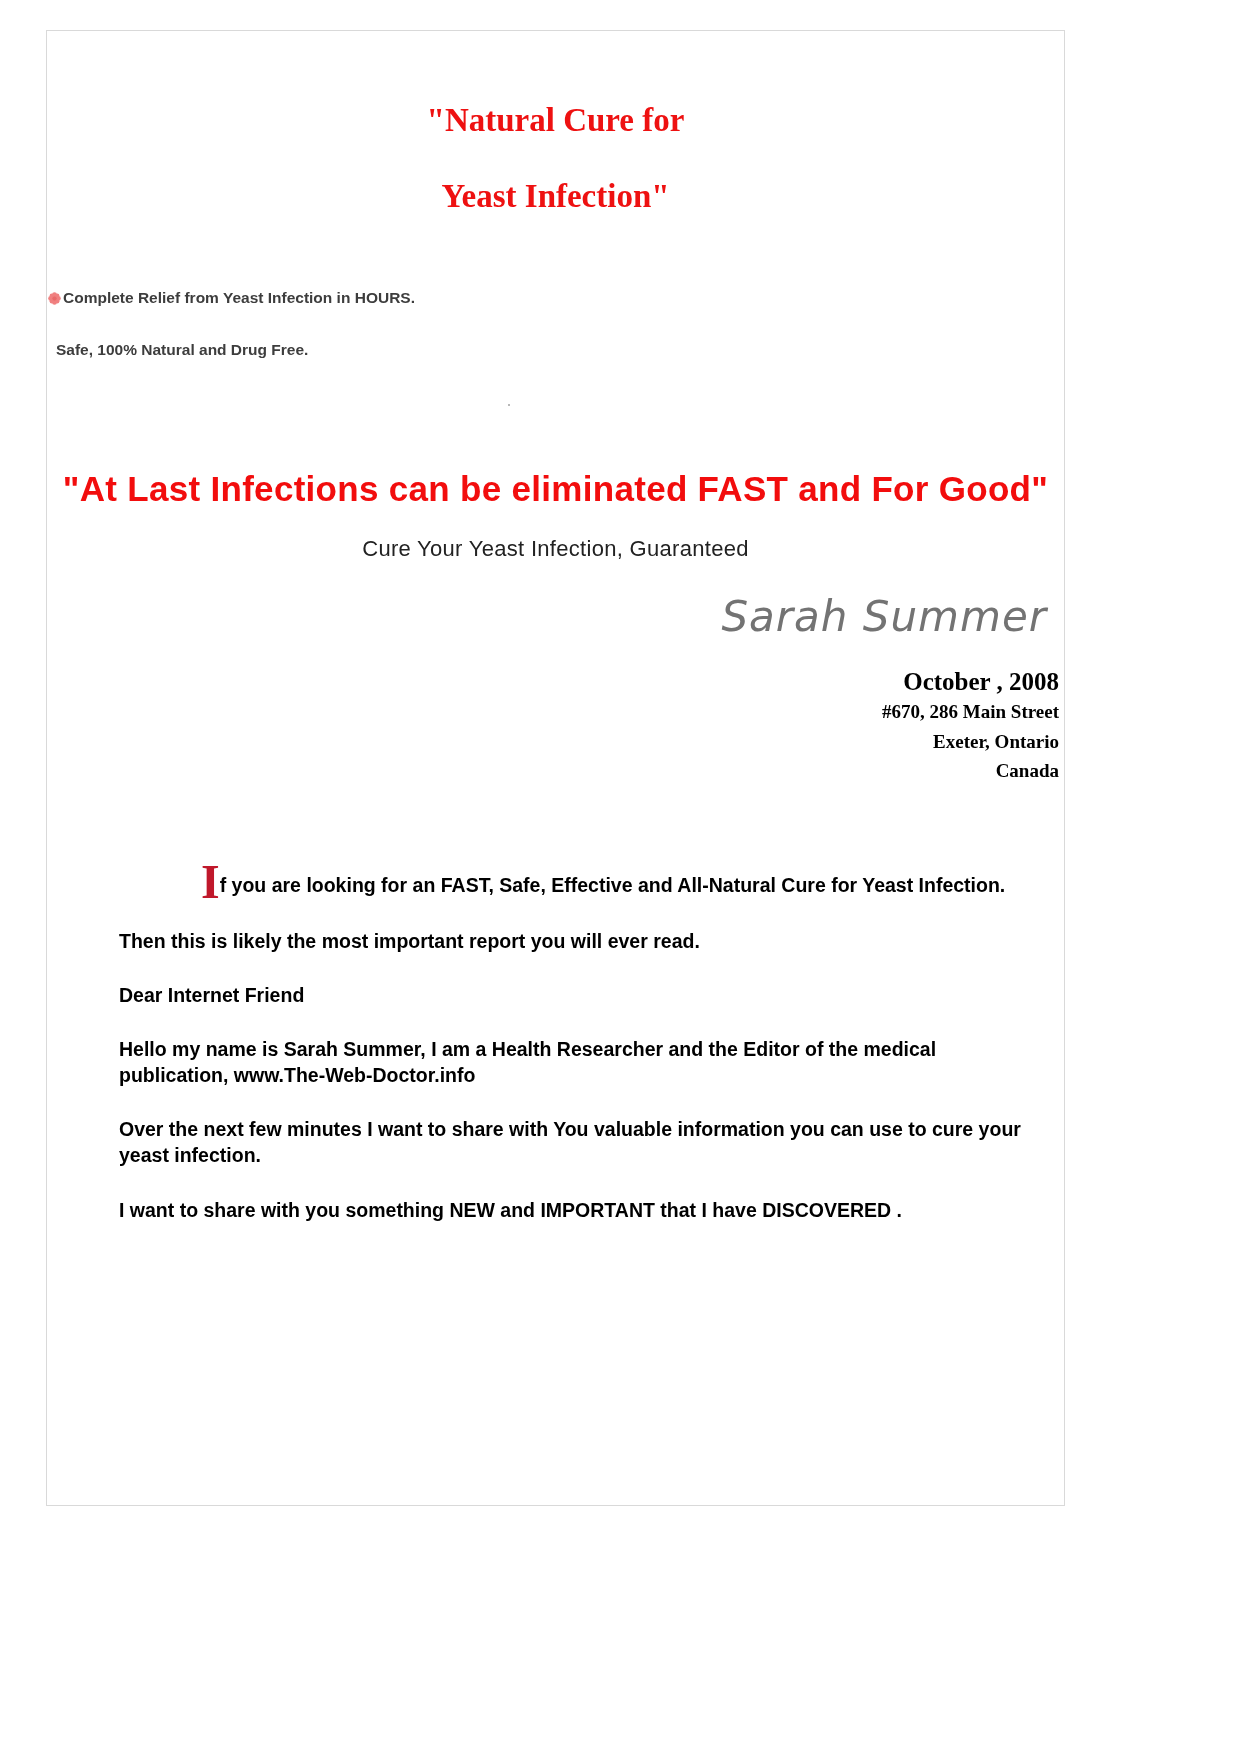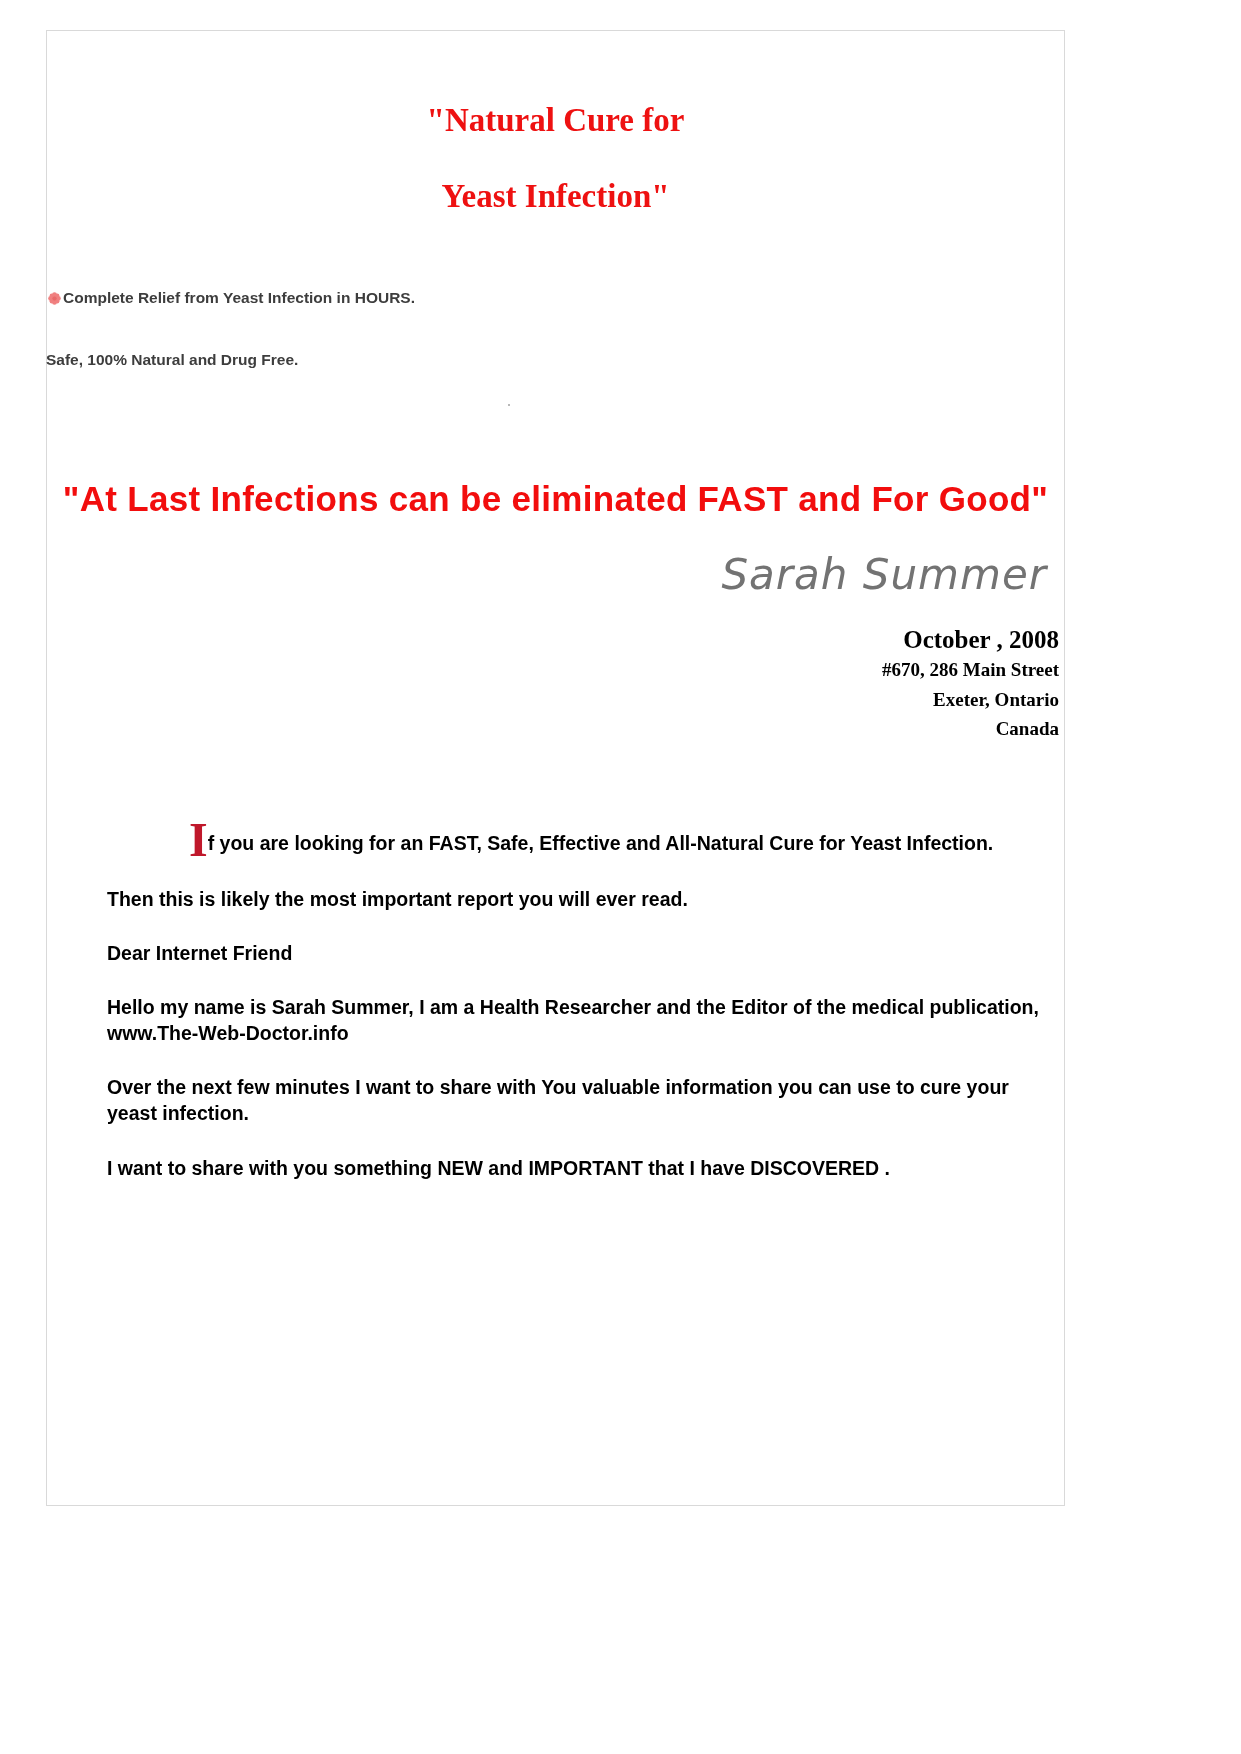--- a/index.html
+++ b/index.html
@@ -78,22 +78,22 @@
     height: 13px;
     margin-right: 2px;
     position: relative;
     top: 2px;
   }
   .subhead-2 {
     font-family: "Liberation Sans", sans-serif;
     font-weight: bold;
     font-size: 15.5px;
     color: #3d3d3d;
-    margin-top: 44px;
-    padding-left: 0;
+    margin-top: 34px;
+    padding-left: 10px;
   }
 
   .tiny-dot {
     position: absolute;
     left: 508px;
     top: 404px;
     width: 2px;
     height: 2px;
     background: #b8b8b8;
   }
@@ -141,21 +141,21 @@
   .body-wrap {
     margin-top: 86px;
     padding-left: 59px;
     padding-right: 24px;
   }
   .body-p {
     font-weight: bold;
     font-size: 19.5px;
     color: #000000;
     line-height: 1.34;
-    margin: 0 0 28px 2px;
+    margin: 0 0 28px 14px;
   }
   .body-p.first {
     text-indent: 82px;
     margin-bottom: 30px;
   }
   .dropcap {
     font-family: "Liberation Serif", serif;
     color: #c0182b;
     font-weight: bold;
     font-size: 48px;
@@ -197,20 +197,21 @@
           </g>
           <circle cx="6.5" cy="6.5" r="2.3" fill="#e96a6a"></circle>
         </svg>
       </span><span>Complete Relief from Yeast Infection in HOURS.</span>
     </div>
 
     <div class="subhead-2">Safe, 100% Natural and Drug Free.</div>
 
     <div class="headline">"At Last Infections can be eliminated FAST and For Good"</div>
 
+    <div class="tagline">Cure Your Yeast Infection, Guaranteed</div>
 
     <div class="signature">Sarah Summer</div>
 
     <div class="addr-block">
       <div class="addr-date">October , 2008</div>
       <div class="addr-line">#670, 286 Main Street</div>
       <div class="addr-line">Exeter, Ontario</div>
       <div class="addr-line">Canada</div>
     </div>
 

